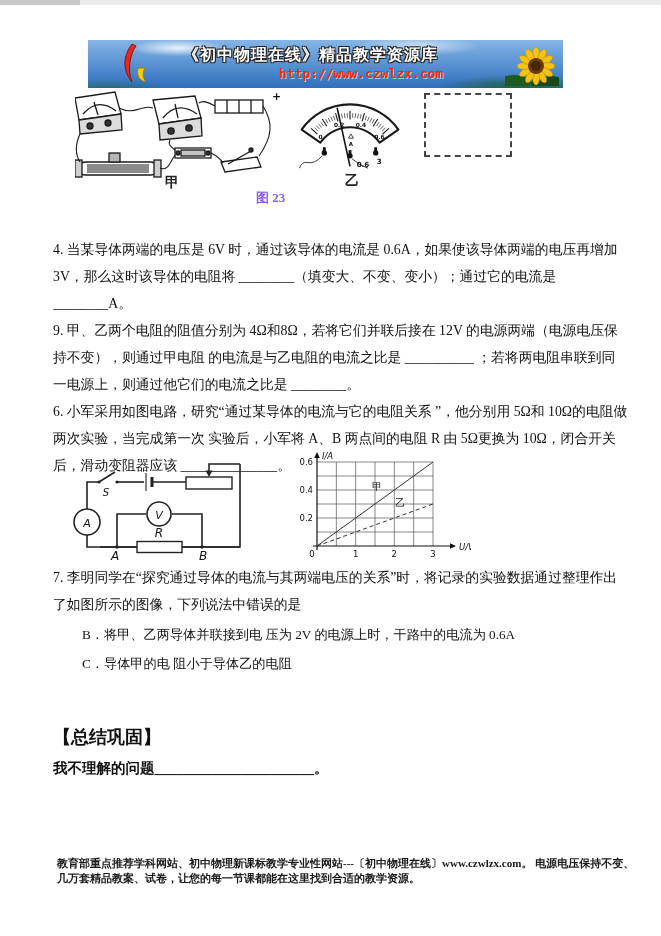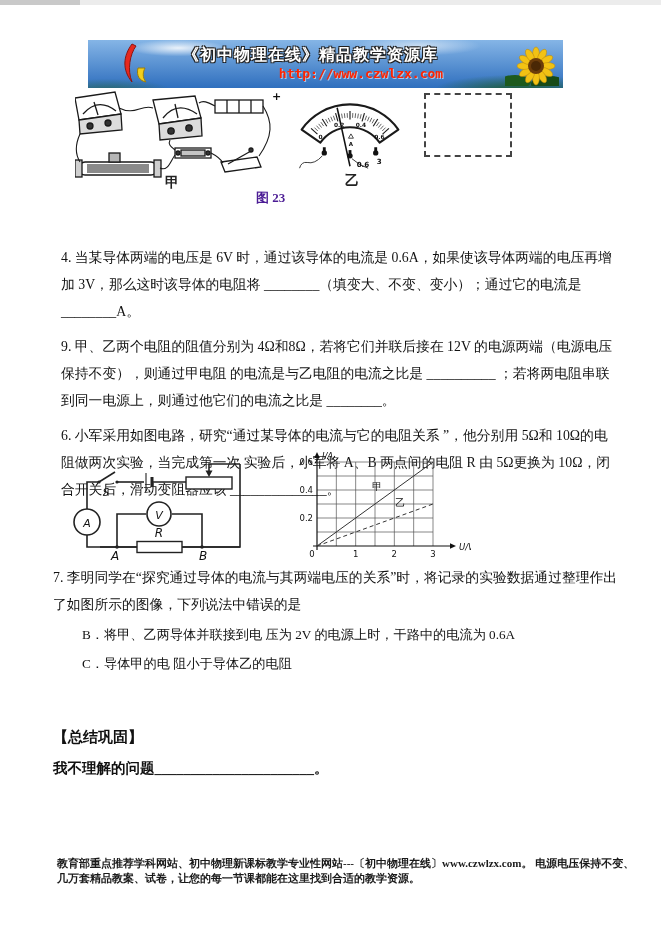--- a/index.html
+++ b/index.html
@@ -21,30 +21,30 @@
       font-size:16px;font-weight:bold;color:#fff;letter-spacing:1px;
       text-shadow:1px 1px 0 #222,-1px 1px 0 #222,1px -1px 0 #222,-1px -1px 0 #222;}
   .banner-url{position:absolute;left:113px;top:26px;width:320px;text-align:center;
       font-family:"DejaVu Sans Mono",monospace;font-size:13px;font-weight:bold;color:#ff2400;
       text-shadow:1px 1px 0 rgba(255,255,255,.55);}
   .logo{position:absolute;left:28px;top:2px;}
   .sunflower{position:absolute;right:4px;top:2px;}
   
   .figure-row{left:75px;top:90px;width:460px;height:118px;}
   .fig-label{position:absolute;font-size:14px;font-weight:bold;color:#222;}
-  .fig-caption{position:absolute;left:181px;top:99px;font-size:13px;font-weight:bold;color:#4c1d95;}
+  .fig-caption{position:absolute;left:181px;top:99px;font-size:13px;font-weight:bold;color:#8b5cf6;}
   .answer-box{position:absolute;left:349px;top:3px;width:84px;height:60px;border:2px dashed #444;background:#fff;}
   
   .qblock{left:53px;top:236px;width:576px;font-size:13.8px;line-height:27px;}
-  .qblock p{margin:8px;}
+  .qblock p{margin:0;}
   .q7block{left:53px;top:564px;width:576px;font-size:13.8px;line-height:27px;}
   .options{left:82px;top:620px;width:540px;font-size:13.2px;line-height:29px;}
   .options div{white-space:nowrap;}
   .summary{left:53px;top:722px;width:560px;font-size:14.5px;line-height:30.5px;font-weight:bold;}
-  .summary .head{font-size:15px;}
+  .summary .head{font-size:18px;}
   .footer{left:57px;top:856px;width:580px;font-size:11px;line-height:15px;font-weight:bold;color:#1a1a1a;
           font-family:"Liberation Serif",serif;}
   
   .circuit{left:62px;top:452px;}
   .graph{left:291px;top:450px;}
   svg{font-family:"DejaVu Sans",sans-serif;}
   svg text{fill:#111;}
 </style>
 </head>
 <body>

